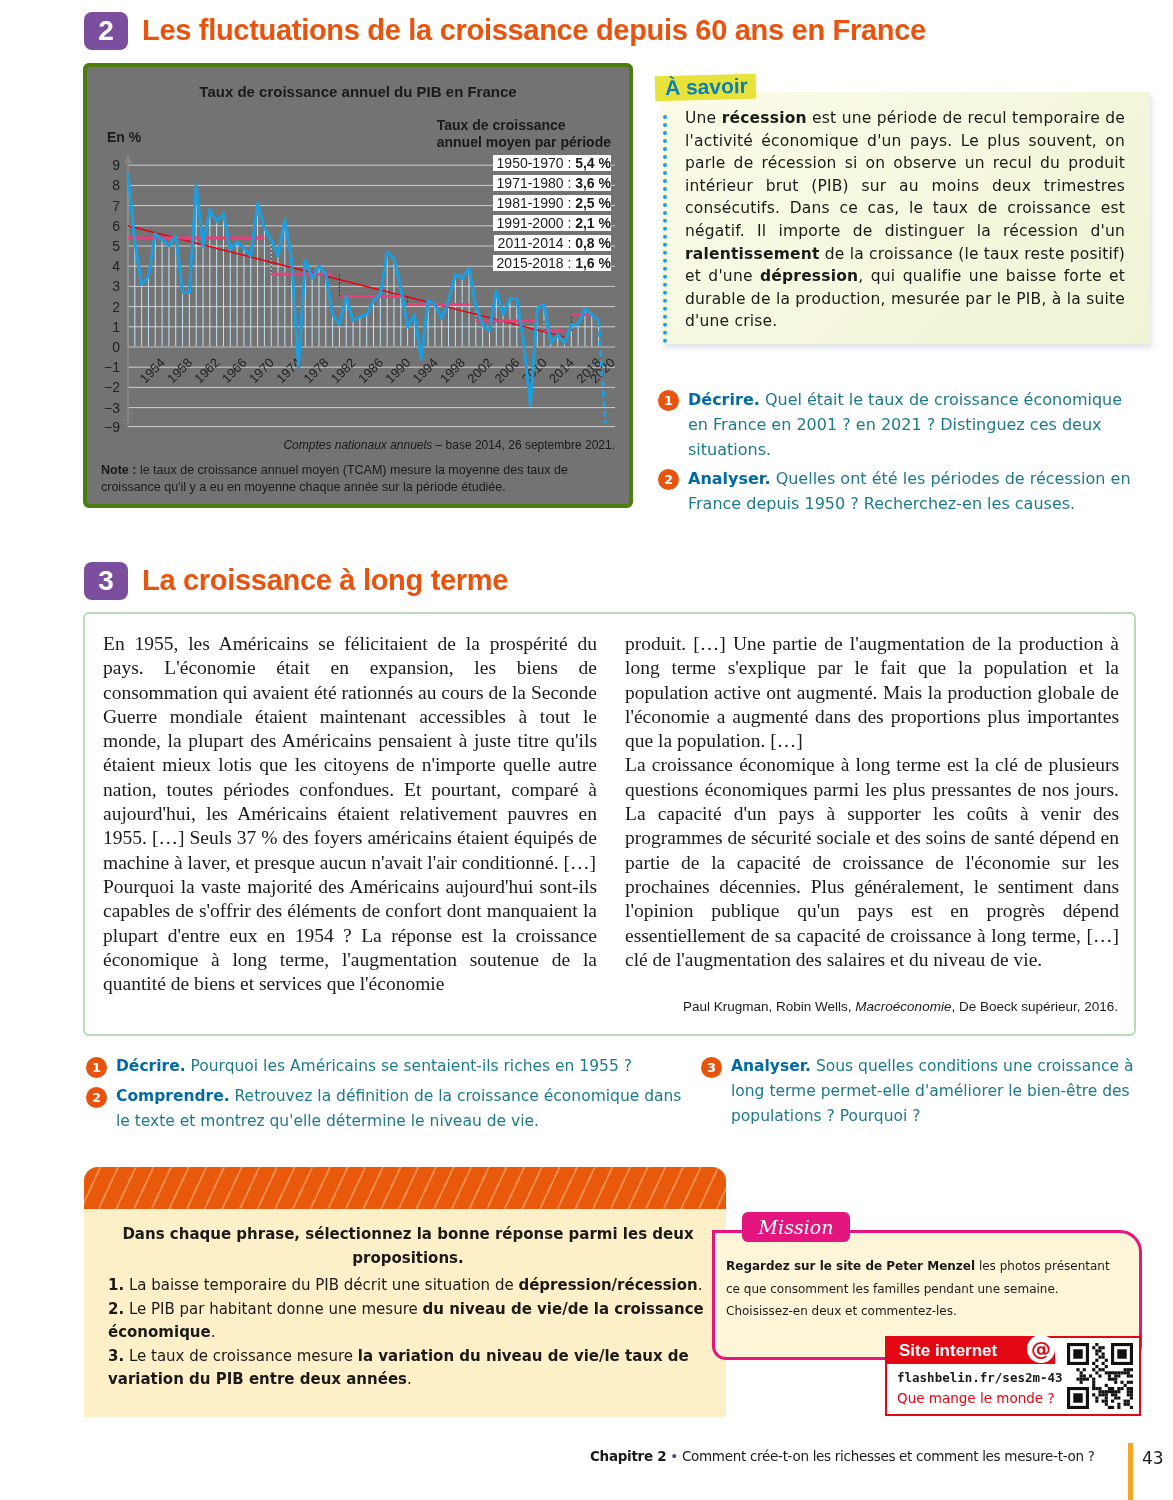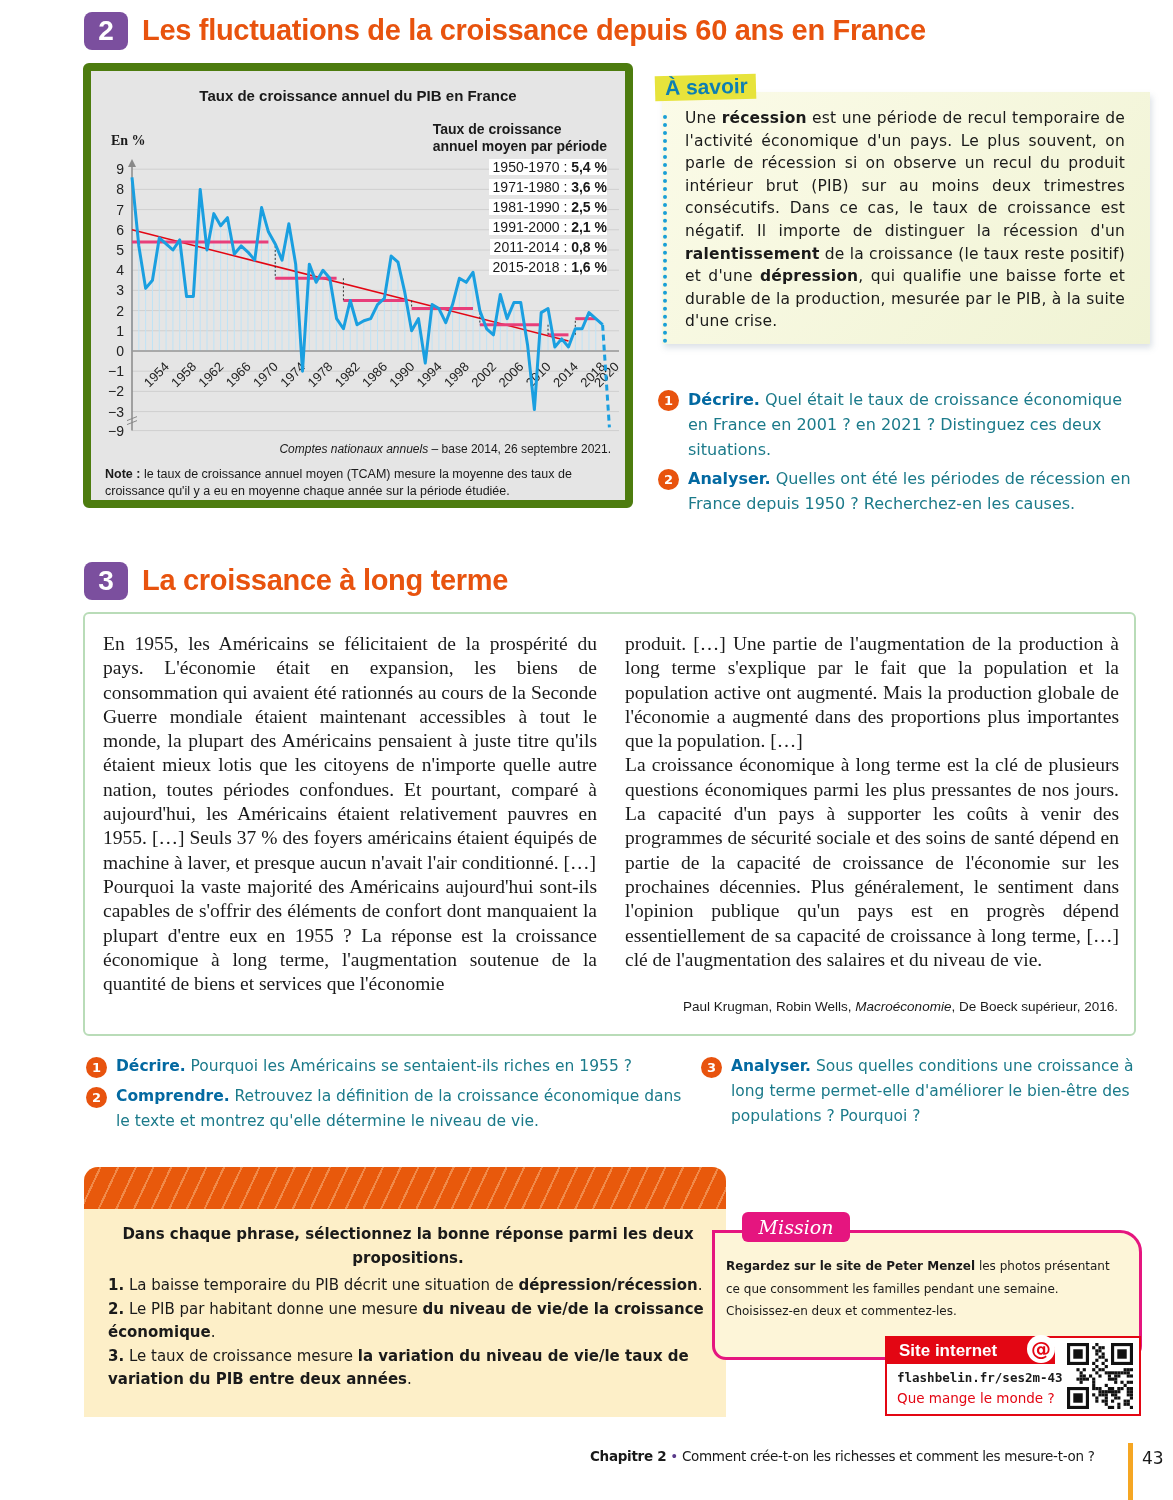--- a/index.html
+++ b/index.html
@@ -1,24 +1,24 @@
 <!DOCTYPE html>
 <html><head>
 <meta charset="utf-8">
 <style>
   * { box-sizing: border-box; margin: 0; padding: 0; }
   body { width: 1173px; height: 1500px; background: #ffffff; position: relative; font-family: "DejaVu Sans", sans-serif; color: #1a1a1a; overflow: hidden; }
   .badge-num { position: absolute; width: 44px; height: 38px; background: #7b4f9e; color: #fff; border-radius: 8px 8px 8px 8px; font-family: "Liberation Sans", sans-serif; font-weight: bold; font-size: 28px; text-align: center; line-height: 38px; }
   .sec-title { position: absolute; color: #e8530e; font-family: "Liberation Sans", sans-serif; font-weight: bold; font-size: 29px; letter-spacing: -0.3px; white-space: nowrap; }
-  .chart-box { position: absolute; left: 83px; top: 63px; width: 550px; height: 445px; border: 8px solid #4d7c0f; border-radius: 6px; background: #e5e5e5; }
+  .chart-box { position: absolute; left: 83px; top: 63px; width: 550px; height: 445px; border: 4px solid #4d7c0f; border-radius: 6px; background: #737373; }
   .chart-title { position: absolute; left: 0; width: 100%; top: 16px; text-align: center; font-family: "Liberation Sans", sans-serif; font-weight: bold; font-size: 15px; }
   .legend-h { position: absolute; right: 18px; top: 50px; text-align: left; font-family: "Liberation Sans", sans-serif; font-weight: bold; font-size: 14px; line-height: 17px; }
   .legend-item { position: absolute; right: 18px; font-family: "Liberation Sans", sans-serif; font-size: 14px; background: #fff; padding-left: 4px; }
   .legend-item b { font-weight: bold; }
-  .yunit { position: absolute; left: 20px; top: 62px; font-family: Liberation Serif, serif; font-weight: bold; font-size: 14px; }
+  .yunit { position: absolute; left: 20px; top: 62px; font-family: Liberation Sans, sans-serif; font-weight: bold; font-size: 14px; }
   .source { position: absolute; right: 14px; top: 371px; font-family: "Liberation Sans", sans-serif; font-size: 12px; }
   .note { position: absolute; left: 14px; top: 395px; width: 520px; font-family: "Liberation Sans", sans-serif; font-size: 12.5px; line-height: 17px; }
   .savoir { position: absolute; left: 662px; top: 92px; width: 488px; height: 252px; background: linear-gradient(135deg, #fbfbe8 0%, #f0f3d4 100%); box-shadow: 2px 4px 6px rgba(120,140,160,0.25); }
   .savoir-tag { position: absolute; left: 655px; top: 75px; background: #e7e33b; color: #0d7fb3; font-family: "Liberation Sans", sans-serif; font-weight: bold; font-size: 21px; padding: 0 8px 1px 10px; transform: rotate(-1.5deg); }
   .dots { position: absolute; left: 663px; top: 115px; height: 228px; border-left: 4px dotted #1a9fd6; }
   .savoir-text { position: absolute; left: 685px; top: 107px; width: 440px; font-size: 15.5px; line-height: 22.6px; text-align: justify; letter-spacing: 0.2px; }
   .q { position: absolute; font-family: "DejaVu Sans", sans-serif; font-size: 16px; line-height: 25px; color: #1b7a8a; }
   .q .circ { position: absolute; left: -30px; top: 3px; width: 21px; height: 21px; border-radius: 50%; background: #e8530e; color: #fff; font-size: 13px; font-weight: bold; text-align: center; line-height: 21px; }
   .q .kw { color: #0369a1; font-weight: bold; }
   .text-box { position: absolute; left: 83px; top: 612px; width: 1053px; height: 424px; border: 2px solid #b9dcb8; border-radius: 6px; }
@@ -215,21 +215,21 @@
     <div class="q" style="left: 688px; top: 387px; width: 455px;"><span class="circ">1</span><span class="kw">Décrire.</span><span> Quel était le taux de croissance économique en France en 2001 ? en 2021 ? Distinguez ces deux situations.</span></div>
     <div class="q" style="left: 688px; top: 466px; width: 455px;"><span class="circ">2</span><span class="kw">Analyser.</span><span> Quelles ont été les périodes de récession en France depuis 1950 ? Recherchez-en les causes.</span></div>
   </div>
 
 <div class="badge-num" style="left:84px; top:562px;">3</div>
 <div class="sec-title" style="left:142px; top:564px;">La croissance à long terme</div>
 
 <div class="text-box">
   <div class="col" style="left:18px; top:18px; width:494px;">
     <div>En 1955, les Américains se félicitaient de la prospérité du pays. L'économie était en expansion, les biens de consommation qui avaient été rationnés au cours de la Seconde Guerre mondiale étaient maintenant accessibles à tout le monde, la plupart des Américains pensaient à juste titre qu'ils étaient mieux lotis que les citoyens de n'importe quelle autre nation, toutes périodes confondues. Et pourtant, comparé à aujourd'hui, les Américains étaient relativement pauvres en 1955. […] Seuls 37 % des foyers américains étaient équipés de machine à laver, et presque aucun n'avait l'air conditionné. […]</div>
-    <div>Pourquoi la vaste majorité des Américains aujourd'hui sont-ils capables de s'offrir des éléments de confort dont manquaient la plupart d'entre eux en 1955 ? La réponse est la croissance économique à long terme, l'augmentation soutenue de la quantité de biens et services que l'économie</div>
+    <div>Pourquoi la vaste majorité des Américains aujourd'hui sont-ils capables de s'offrir des éléments de confort dont manquaient la plupart d'entre eux en 1954 ? La réponse est la croissance économique à long terme, l'augmentation soutenue de la quantité de biens et services que l'économie</div>
   </div>
   <div class="col" style="left:540px; top:18px; width:494px;">
     <div>produit. […] Une partie de l'augmentation de la production à long terme s'explique par le fait que la population et la population active ont augmenté. Mais la production globale de l'économie a augmenté dans des proportions plus importantes que la population. […]</div>
     <div>La croissance économique à long terme est la clé de plusieurs questions économiques parmi les plus pressantes de nos jours. La capacité d'un pays à supporter les coûts à venir des programmes de sécurité sociale et des soins de santé dépend en partie de la capacité de croissance de l'économie sur les prochaines décennies. Plus généralement, le sentiment dans l'opinion publique qu'un pays est en progrès dépend essentiellement de sa capacité de croissance à long terme, […] clé de l'augmentation des salaires et du niveau de vie.</div>
   </div>
   <div class="cite"><span>Paul Krugman, Robin Wells, </span><i>Macroéconomie</i><span>, De Boeck supérieur, 2016.</span></div>
 </div>
 
 <div id="q3">
     <div class="q" style="left: 116px; top: 1054px; width: 570px; font-size: 15.5px; line-height: 25px;"><span class="circ">1</span><span class="kw">Décrire.</span><span> Pourquoi les Américains se sentaient-ils riches en 1955 ?</span></div>

